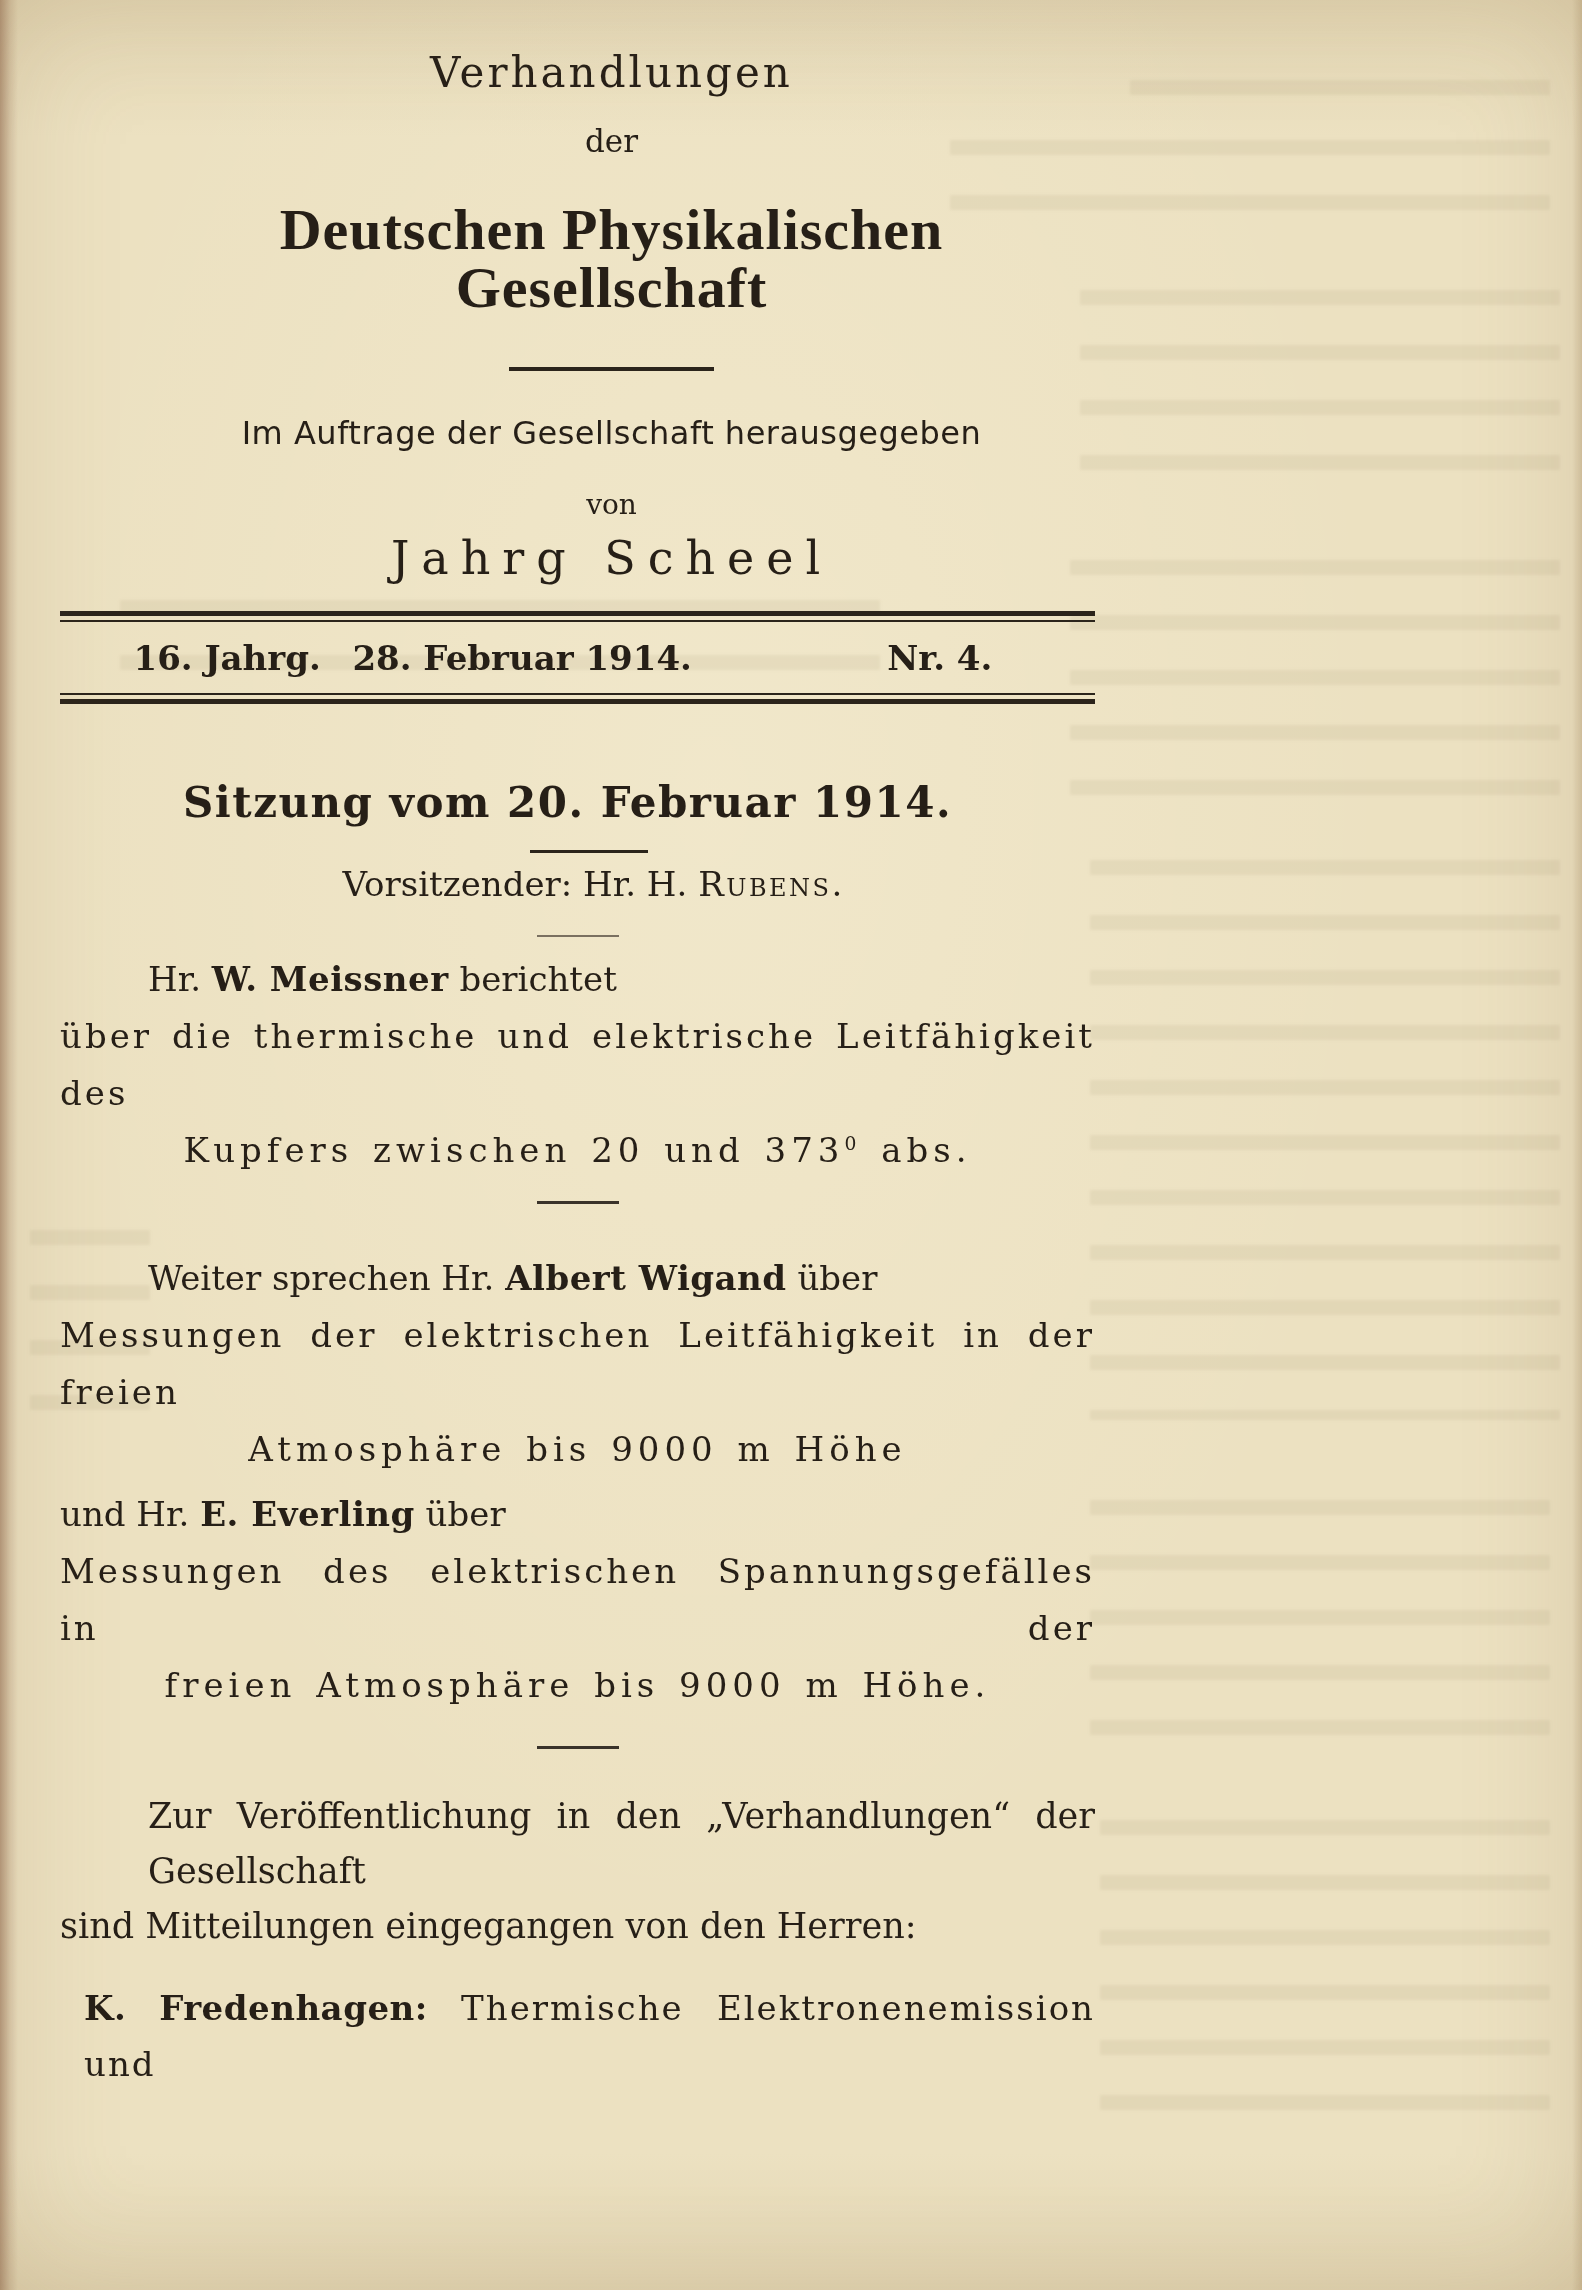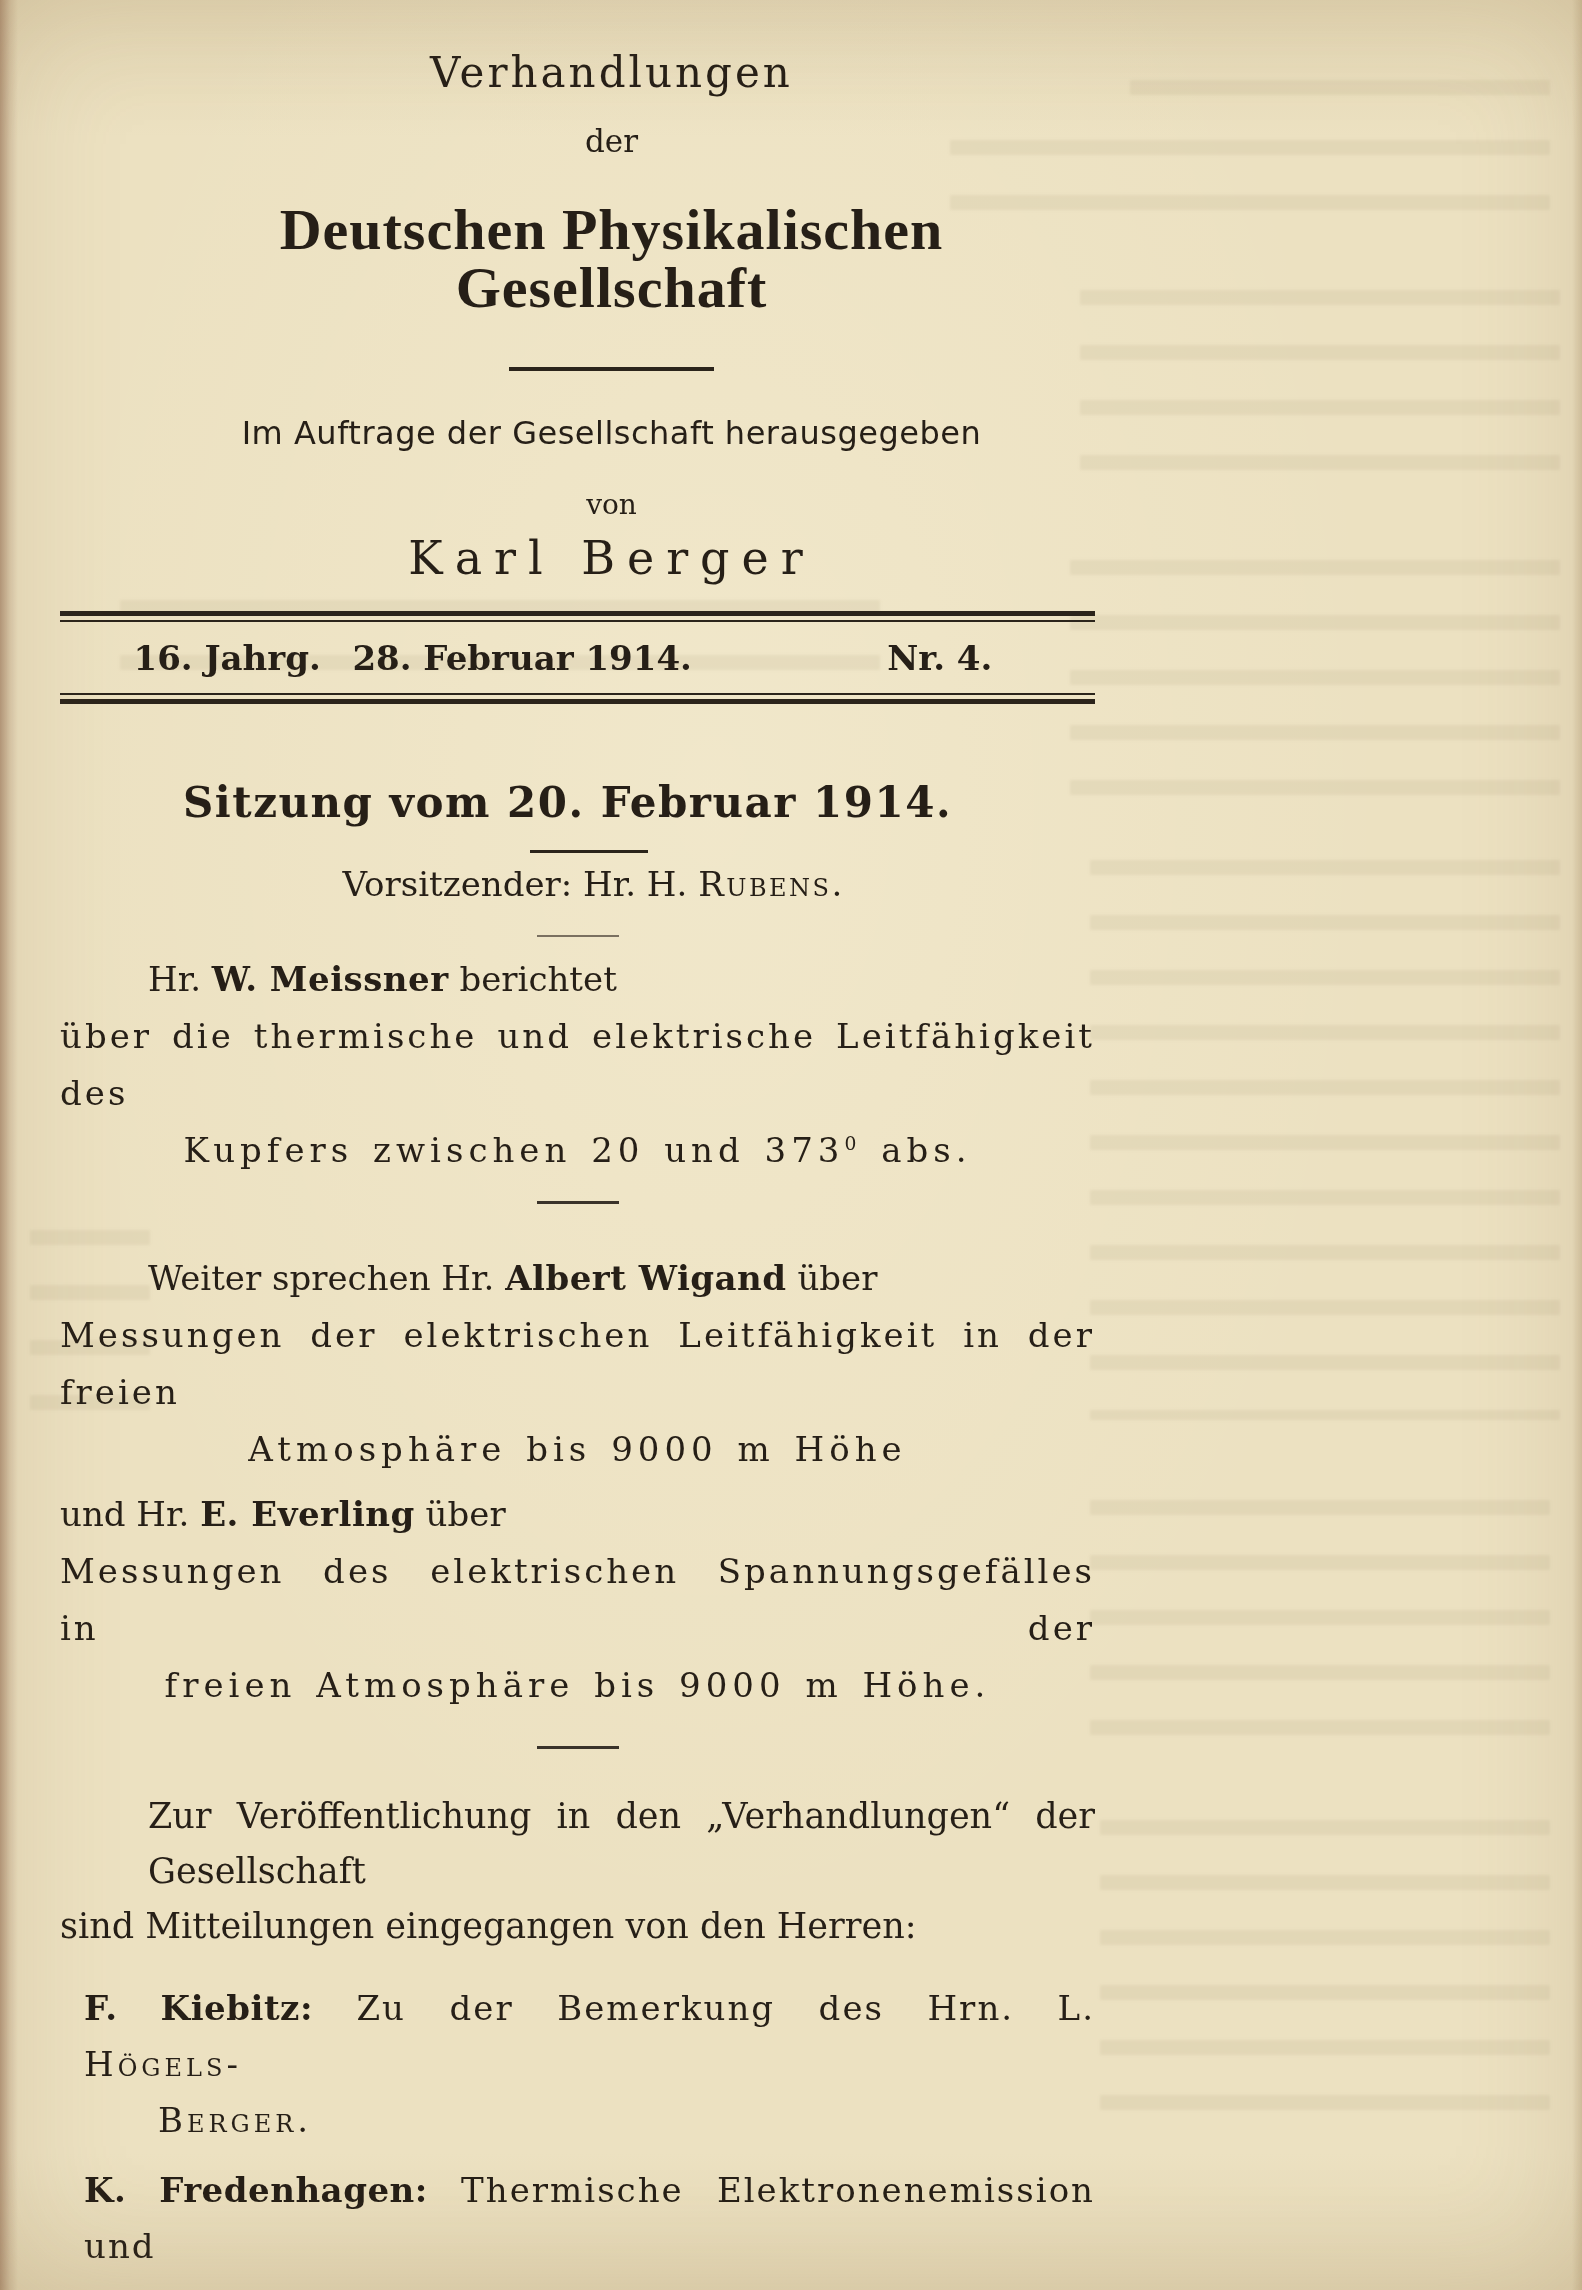--- a/index.html
+++ b/index.html
@@ -103,21 +103,21 @@
 
   <div class="column">
 
     <div class="masthead">
       <div class="m-title">Verhandlungen</div>
       <div class="m-der">der</div>
       <div class="m-society">Deutschen Physikalischen Gesellschaft</div>
       <div class="m-rule"></div>
       <div class="m-commission">Im Auftrage der Gesellschaft herausgegeben</div>
       <div class="m-von">von</div>
-      <div class="m-editor">Karl Berger</div>
+      <div class="m-editor">Jahrg Scheel</div>
     </div>
 
     <div class="drule topform drule-top"></div>
     <div class="issue-bar">
       <div class="issue-left">16. Jahrg.</div>
       <div class="issue-center">28. Februar 1914.</div>
       <div class="issue-right">Nr. 4.</div>
     </div>
     <div class="drule botform"></div>
 
@@ -143,24 +143,20 @@
     </div>
     <div class="minirule dark after-r2"></div>
 
     <div class="ann">
       <div class="ann-l1">Zur Veröffentlichung in den „Verhandlungen“ der Gesellschaft</div>
       <div>sind Mitteilungen eingegangen von den Herren:</div>
     </div>
 
     <div class="items">
 
-      <div class="item">
-        <div class="item-first"><span class="b">F. Kiebitz:</span> <span>Zu der Bemerkung des Hrn. L. </span><span class="caps">Högels-</span></div>
-        <div class="item-cont caps">Berger.</div>
-      </div>
 
       <div class="item">
         <div class="item-first"><span class="b">K. Fredenhagen:</span> <span>Thermische Elektronenemission und</span></div>
 
       </div>
 
     </div>
 
   </div>
 </div>

